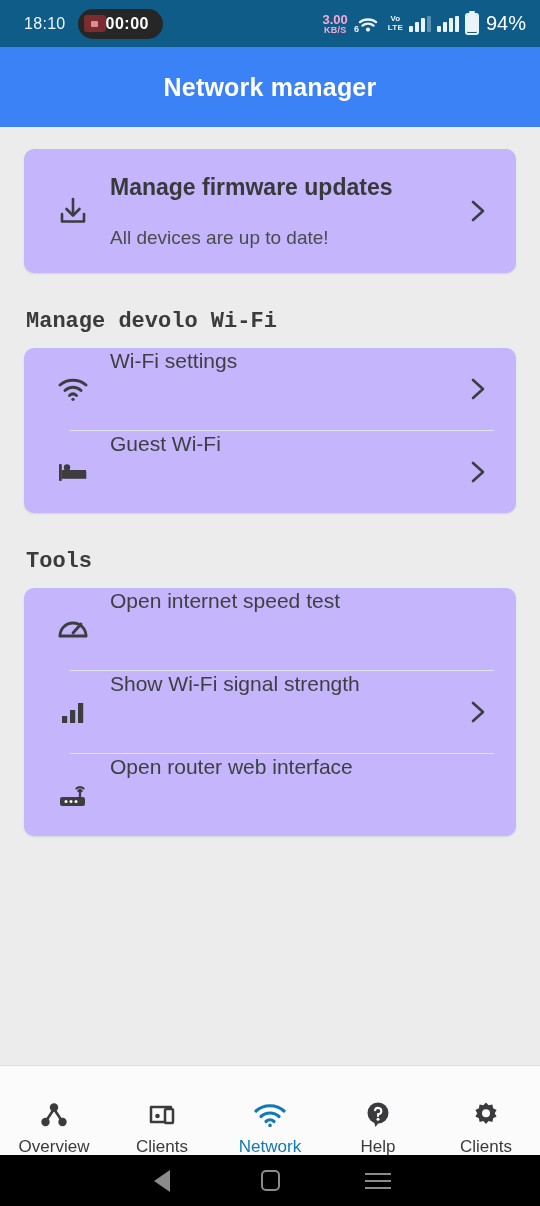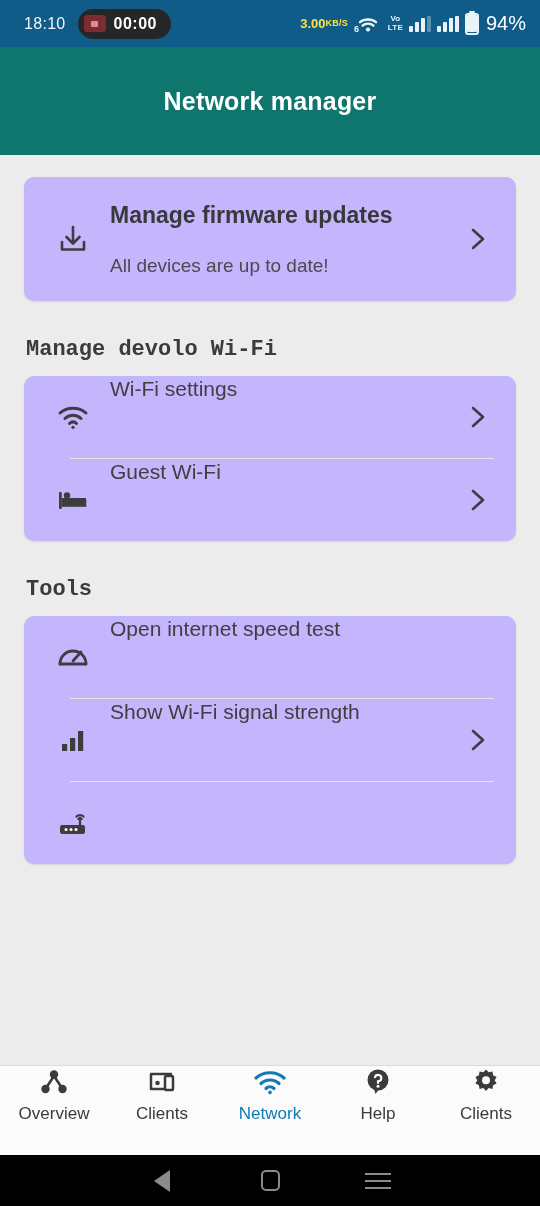--- a/index.html
+++ b/index.html
@@ -24,21 +24,21 @@
     background: #0f5c88;
     color: #ffffff;
     display: flex;
     align-items: center;
     padding: 0 14px 0 24px;
     flex: 0 0 auto;
   }
   .sb-left { display: flex; align-items: center; gap: 12px; }
   .sb-clock { font-size: 16px; letter-spacing: 0.3px; color: #eef6fb; }
   .sb-recpill {
-    display: flex; align-items: center; gap: 8px;
+    display: flex; align-items: center; 
     background: #262626;
     border-radius: 16px;
     height: 30px;
     padding: 0 14px 0 6px;
   }
   .rec-cam {
     width: 22px; height: 17px;
     background: #7c2c30;
     border-radius: 3px;
     position: relative;
@@ -49,22 +49,22 @@
     width: 7px; height: 6px;
     background: #d98f92;
     border-radius: 1px;
   }
   .rec-time { font-size: 16px; font-weight: bold; color: #ffffff; letter-spacing: 0.5px; }
   .sb-right {
     margin-left: auto;
     display: flex; align-items: center; gap: 6px;
   }
   .net-speed {
-    display: flex; flex-direction: row; align-items: center;
-    line-height: 1; color: #fde047;
+    display: flex; flex-direction: column; align-items: center;
+    line-height: 1; color: #f9a8d4;
   }
   .net-speed .v { font-size: 13px; font-weight: bold; }
   .net-speed .u { font-size: 9px; font-weight: bold; letter-spacing: 0.2px; }
   .sb-ico { display: flex; align-items: center; }
   .volte {
     display: flex; flex-direction: column; align-items: center;
     line-height: 1.05; color: #e9f3f9;
     font-size: 8px; font-weight: bold; letter-spacing: 0.2px;
   }
   .bars { display: flex; align-items: flex-end; gap: 2px; height: 16px; }
@@ -86,22 +86,22 @@
   }
   .battery span {
     display: block; width: 100%; height: 94%;
     background: #e9f3f9; border-radius: 1px;
     position: absolute; bottom: 1px; left: 0;
   }
   .batt-pct { font-size: 20px; color: #ffffff; margin-left: 1px; }
 
   
   .app-bar {
-    height: 108px;
-    background: #0f766e;
+    height: 80px;
+    background: #3b82f6;
     display: flex; align-items: center; justify-content: center;
     flex: 0 0 auto;
   }
   .app-title {
     color: #ffffff;
     font-size: 25px;
     font-weight: bold;
     letter-spacing: 0.2px;
   }
 
@@ -163,21 +163,21 @@
     margin: 0 22px 0 46px;
   }
 
   
   .bottom-nav {
     flex: 0 0 auto;
     height: 90px;
     background: #fbfbfb;
     border-top: 1px solid #dcdcdc;
     display: flex;
-    align-items: flex-start;
+    align-items: flex-end;
   }
   .nav-item {
     flex: 1 1 0;
     display: flex; flex-direction: column; align-items: center;
     gap: 7px;
     color: #3b3b3d;
   }
   .nav-item.active { color: #1179b3; }
   .nav-label { font-size: 17px; line-height: 1; }
   .nav-ico { height: 32px; display: flex; align-items: center; justify-content: center; }
@@ -353,20 +353,21 @@
           <svg width="34" height="30" viewBox="0 0 34 30">
             <rect x="4" y="17" width="25" height="9" rx="2.2" fill="#3d3d3f"></rect>
             <circle cx="10" cy="21.5" r="1.5" fill="#ffffff"></circle>
             <circle cx="15" cy="21.5" r="1.5" fill="#ffffff"></circle>
             <circle cx="20" cy="21.5" r="1.5" fill="#ffffff"></circle>
             <path d="M24 17 L24 10" stroke="#3d3d3f" stroke-width="2.3" stroke-linecap="round"></path>
             <path d="M20.5 8.5 C22.3 6.6 25.7 6.6 27.5 8.5" stroke="#3d3d3f" stroke-width="2.3" fill="none" stroke-linecap="round"></path>
             <path d="M22.4 11 C23.3 10.1 24.7 10.1 25.6 11" stroke="#3d3d3f" stroke-width="2.3" fill="none" stroke-linecap="round"></path>
           </svg>
         </div>
+        <div class="row-label">Open router web interface</div>
         <div class="chev"></div>
       </div>
     </div>
   </div>
 
   <div class="bottom-nav">
 
     <div class="nav-item">
       <span class="nav-ico">
         <svg width="32" height="30" viewBox="0 0 32 30">

